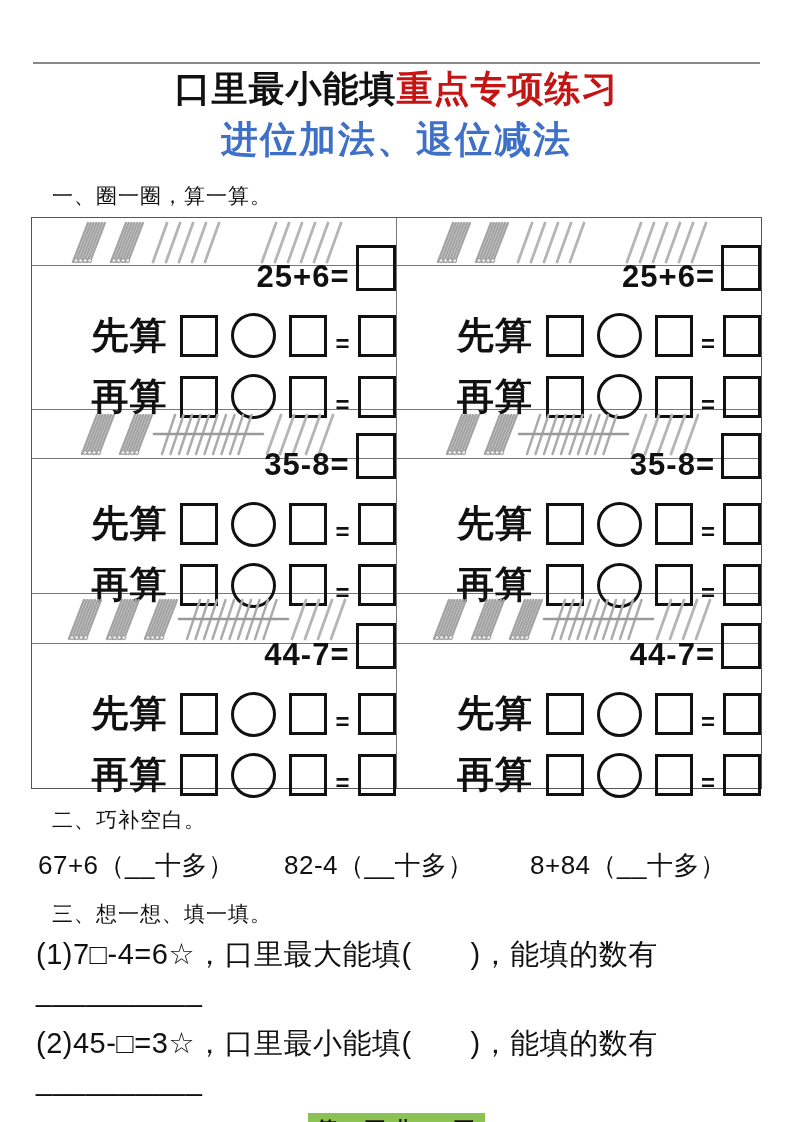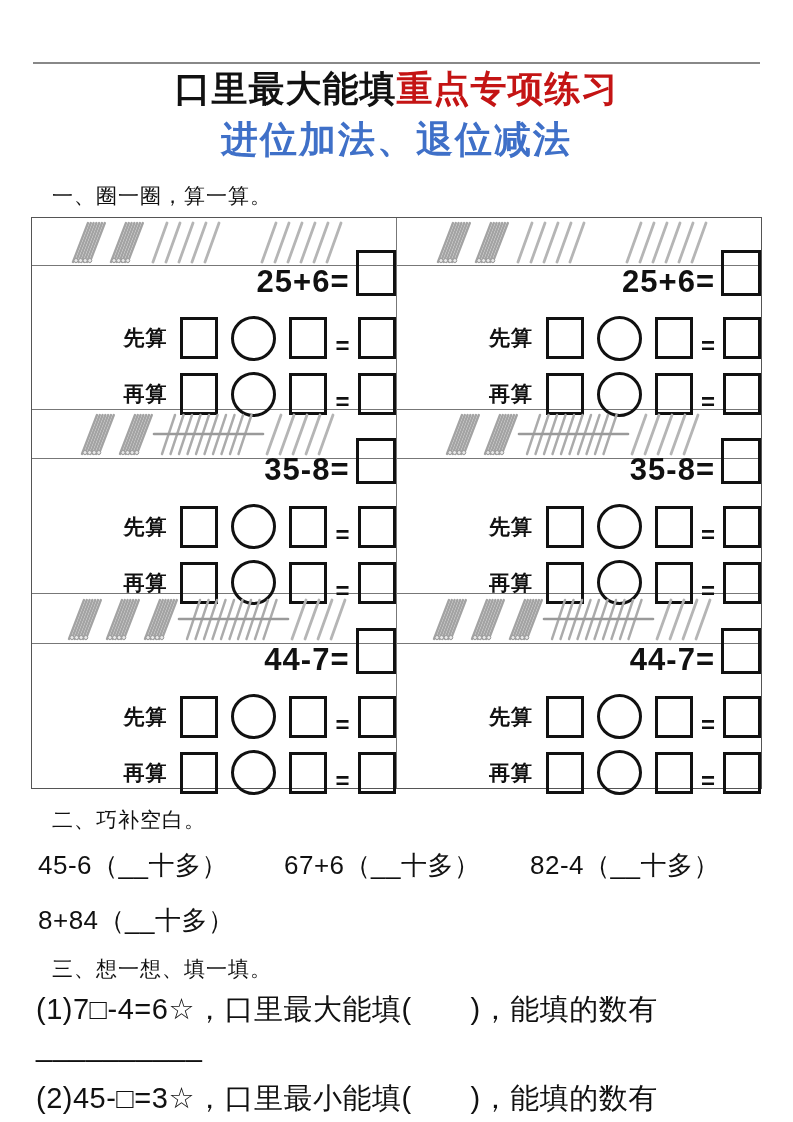--- a/index.html
+++ b/index.html
@@ -27,21 +27,21 @@
   .cell:nth-child(2n){border-right:none;}
   .cell:nth-last-child(-n+2){border-bottom:none;}
   .imgcell{display:flex;align-items:center;justify-content:center;overflow:hidden;}
   .eqcell{display:flex;flex-direction:column;align-items:flex-end;justify-content:center;gap:11px;padding:4px 0;}
 
   .eqline{display:flex;align-items:center;}
   .eqtext{font-size:31px;font-weight:600;letter-spacing:1px;}
   .abox{display:inline-block;width:40px;height:46px;border:3px solid var(--ink);margin-left:6px;transform:translateY(-9px);}
 
   .calc{display:flex;align-items:center;}
-  .lbl{font-size:21px;font-weight:600;margin-right:6px;letter-spacing:1px;}
+  .lbl{font-size:37px;font-weight:600;margin-right:6px;letter-spacing:1px;}
   .sq{display:inline-block;width:38px;height:42px;border:3px solid var(--ink);margin:0 7px;}
   .ci{display:inline-block;width:45px;height:45px;border:3px solid var(--ink);border-radius:50%;margin:0 6px;}
   .eqs{font-size:24px;font-weight:700;margin:16px 1px 0 1px;}
   .res{margin-left:7px;margin-right:0;}
 
   .sec2-grid{
     margin:14px 0 0 38px;display:grid;grid-template-columns:246px 246px auto;
     row-gap:20px;font-size:26px;font-weight:500;letter-spacing:0.5px;
   }
   .sec3-line{margin:0 0 16px 36px;font-size:29px;font-weight:500;letter-spacing:0.5px;}
@@ -51,21 +51,21 @@
     display:inline-block;background:var(--green);color:#111;
     font-size:19px;font-weight:700;padding:3px 9px;letter-spacing:2px;
   }
   svg{display:block;}
 </style>
 </head>
 <body>
 
 <div class="topline"></div>
 
-<h1 class="title"><span>口里最大能填</span><span class="red">重点专项练习</span></h1>
+<h1 class="title"><span>口里最小能填</span><span class="red">重点专项练习</span></h1>
 <h2 class="subtitle">进位加法、退位减法</h2>
 
 <div class="sec-heading">一、圈一圈，算一算。</div>
 
 <div class="grid">
 
   <div class="cell imgcell">
       <svg width="289" height="48" viewBox="0 0 289 48">
         <line x1="4" y1="44" x2="19" y2="5" stroke="#a3a3a3" stroke-width="2.4" stroke-linecap="round"></line>
         <line x1="6.8" y1="44" x2="21.8" y2="5" stroke="#a3a3a3" stroke-width="2.4" stroke-linecap="round"></line>
@@ -461,21 +461,20 @@
         <span class="ci"></span>
         <span class="sq"></span>
         <span class="eqs">=</span>
         <span class="sq res"></span>
     </div>
   </div>
 </div>
 
 <div class="sec-heading">二、巧补空白。</div>
 <div class="sec2-grid">
-  <span>45-6（__十多）</span>
   <span>67+6（__十多）</span>
   <span>82-4（__十多）</span>
   <span>8+84（__十多）</span>
 </div>
 
 <div class="sec-heading">三、想一想、填一填。</div>
 <div class="sec3-line">(1)7□-4=6☆，口里最大能填(　　)，能填的数有__________</div>
 <div class="sec3-line">(2)45-□=3☆，口里最小能填(　　)，能填的数有__________</div>
 
 <div class="footer">

